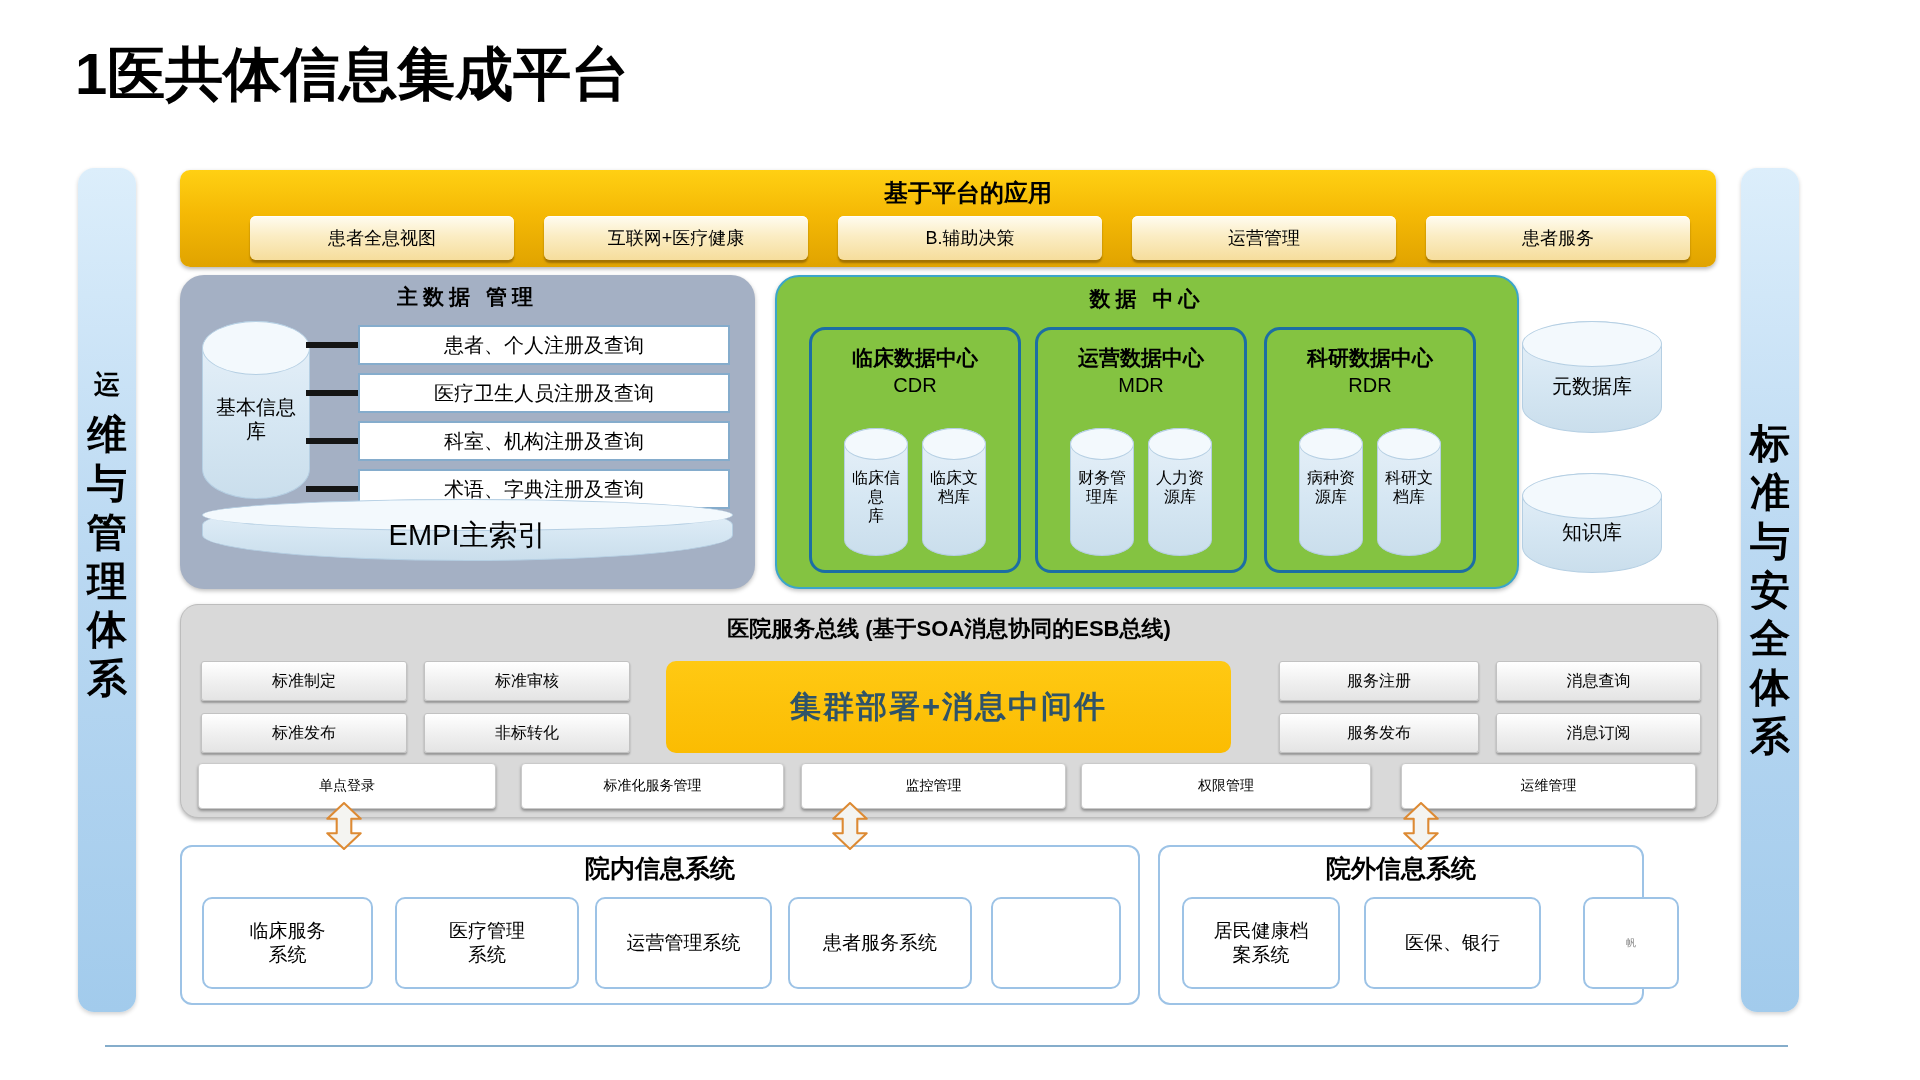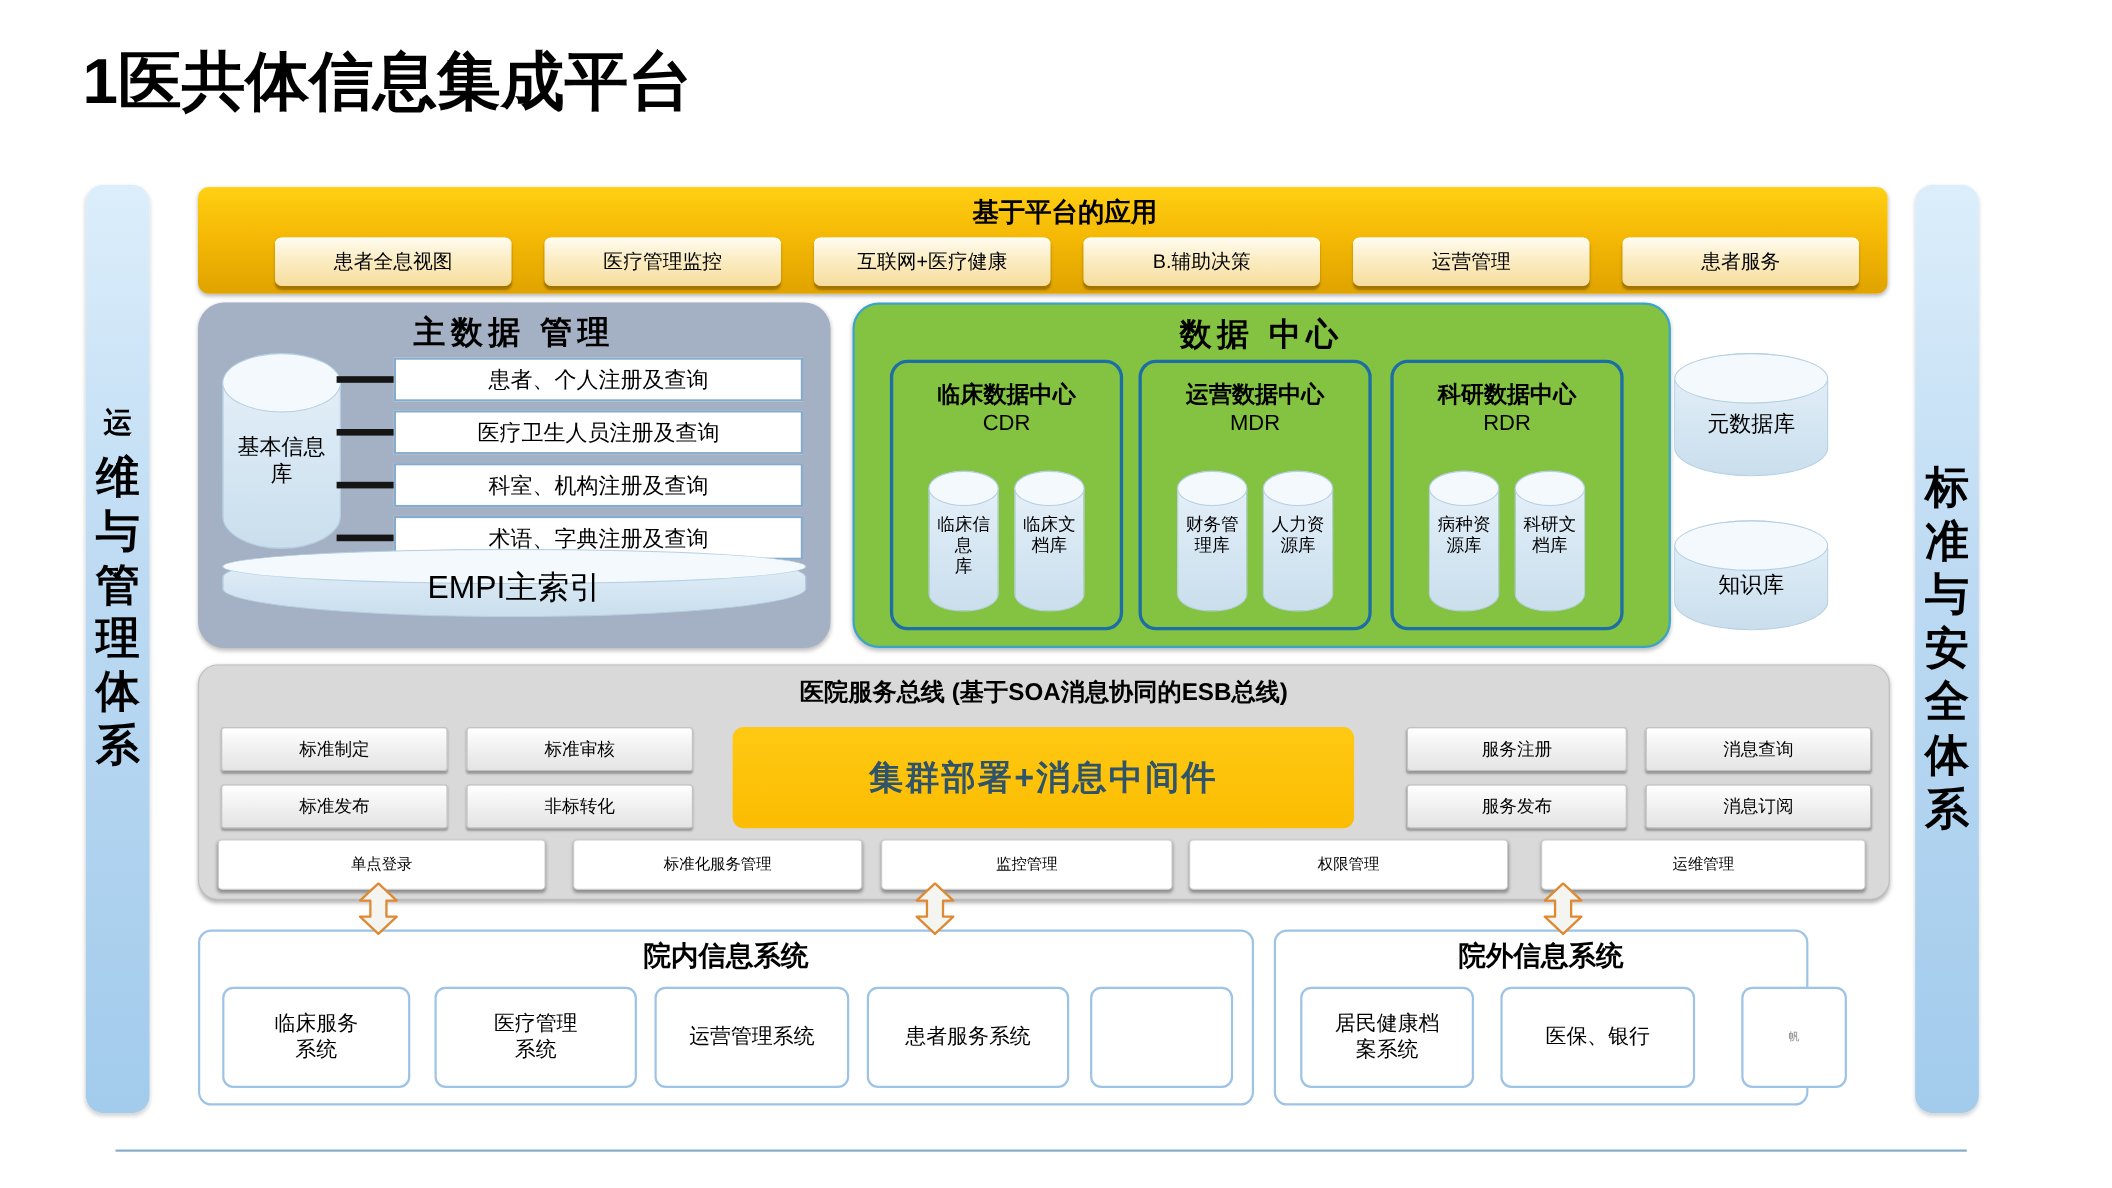--- a/index.html
+++ b/index.html
@@ -26,21 +26,21 @@
   .gold-title { position:absolute; top:7px; left:0; right:0; text-align:center; font-size:24px; font-weight:700;padding-left:40px; }
   .gold-buttons { position:absolute; left:70px; right:26px; bottom:7px; height:44px; display:flex; gap:30px; }
   .gold-btn { flex:1; border-radius:6px; font-size:18px;
               background:linear-gradient(180deg,#FFFCF1 0%,#FBEDC4 45%,#F6DD9C 100%);
               box-shadow:0 3px 2px rgba(110,72,0,.55), inset 0 1px 0 #fff;
               display:flex; align-items:center; justify-content:center; }
 
   
   .mdm { position:absolute; left:180px; top:275px; width:575px; height:314px; background:#A4B0C4;
          border-radius:24px; box-shadow:0 2px 4px rgba(0,0,0,.25); }
-  .box-title { position:absolute; top:8px; left:0; right:0; text-align:center; font-size:29px; font-weight:700; letter-spacing:5px; }
+  .box-title { position:absolute; top:8px; left:0; right:0; text-align:center; font-size:21px; font-weight:700; letter-spacing:5px; }
   .mdm-row { position:absolute; left:178px; width:372px; height:40px; background:#fff; border:2px solid #85ACCC;
              font-size:20px; display:flex; align-items:center; justify-content:center; }
   .r1{top:50px} .r2{top:98px} .r3{top:146px} .r4{top:194px}
   .mdm-conn { position:absolute; left:126px; width:54px; height:6px; background:#151515; }
   .k1{top:67px} .k2{top:115px} .k3{top:163px} .k4{top:211px}
 
   
   .cyl { position:absolute; background:linear-gradient(180deg,#E8F1F9 0%,#D6E7F3 55%,#CADEEC 100%);
          border:1px solid #B5CFE3; }
   .cyl::before { content:""; position:absolute; left:-1px; right:-1px; top:-1px; background:#F3F9FD;
@@ -127,21 +127,20 @@
     <span class="sb-big">维与管理体系</span>
   </div>
   <div class="sidebar right">
     <span class="sb-big">标准与安全体系</span>
   </div>
 
   <div class="gold-band">
     <div class="gold-title">基于平台的应用</div>
     <div class="gold-buttons">
       <div class="gold-btn">患者全息视图</div>
-      <div class="gold-btn">医疗管理监控</div>
       <div class="gold-btn">互联网+医疗健康</div>
       <div class="gold-btn">B.辅助决策</div>
       <div class="gold-btn">运营管理</div>
       <div class="gold-btn">患者服务</div>
     </div>
   </div>
 
   <div class="mdm">
     <div class="box-title">主数据 管理</div>
     <div class="cyl db-base">

